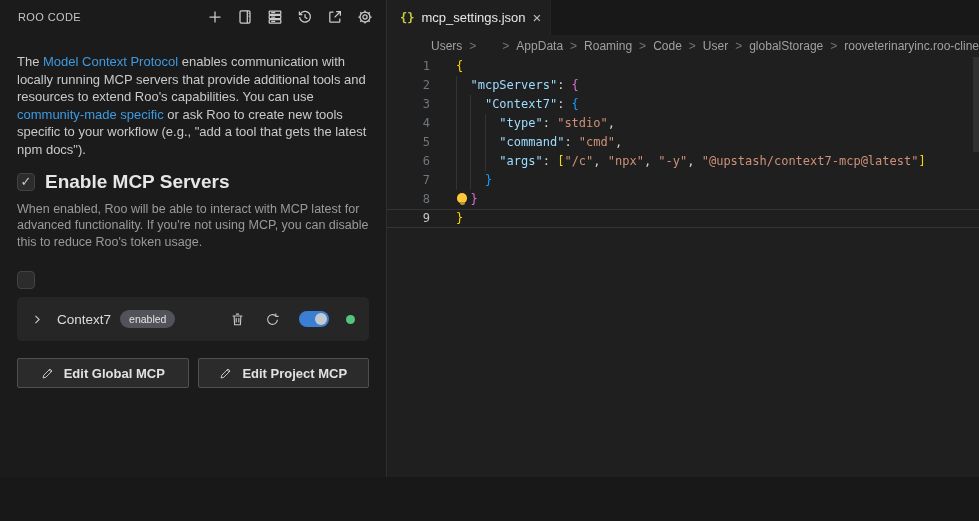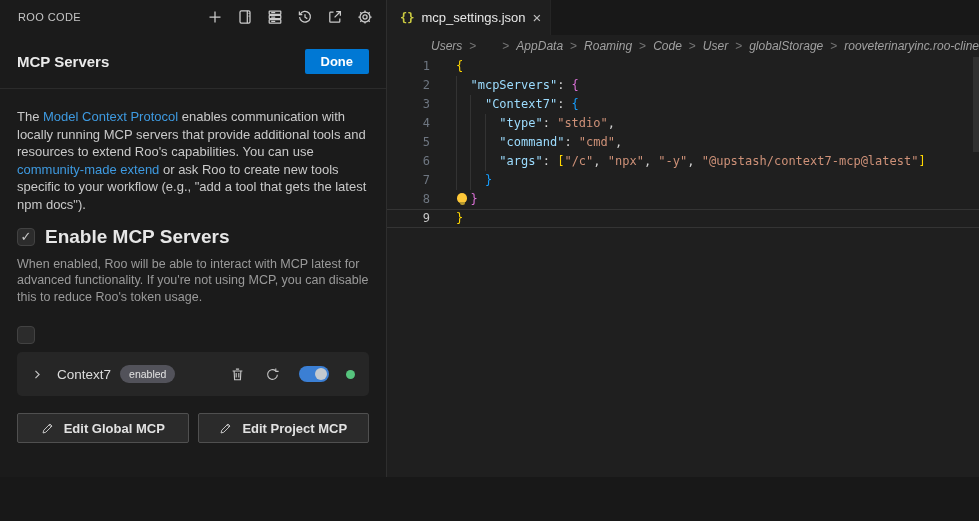--- a/index.html
+++ b/index.html
@@ -64,21 +64,21 @@
   .tabbar { height:35px; background:#181818; display:flex; }
   .tab { width:164px; background:#1f1f1f; display:flex; align-items:center; padding:0 10px 0 13px;
     gap:7px; cursor:pointer; border-right:1px solid #252525; }
   .tab .json-glyph { color:#cbcb41; font-weight:700; font-size:12px;
     font-family:"DejaVu Sans Mono",monospace; }
   .tab .tab-label { font-size:13px; color:#e7e7e7; }
   .tab .tab-close { margin-left:auto; color:#c0c0c0; font-size:15px; line-height:15px; cursor:pointer; }
 
   .breadcrumbs { height:22px; display:flex; align-items:center; padding-left:44px;
     font-size:12px; color:#a0a0a0; white-space:nowrap; overflow:hidden; }
-  .crumb { cursor:pointer;font-style:italic; }
+  .crumb { cursor:pointer; }
   .crumb.blank { display:inline-block; width:41px; }
   .crumb-sep { color:#767676; margin:0 7px; font-size:12px; }
 
   .code { font-family:"DejaVu Sans Mono","Liberation Mono",monospace; font-size:12px;
     line-height:19px; color:#d4d4d4; }
   .code-line { display:flex; height:19px; }
   .code-line.current { box-shadow: inset 0 1px 0 #343434, inset 0 -1px 0 #343434; }
   .line-num { width:43px; flex:none; text-align:right; color:#6e7681; user-select:none; }
   .code-line.current .line-num { color:#c6c6c6; }
   .line-content { margin-left:26px; white-space:pre; position:relative; flex:1; }
@@ -142,28 +142,24 @@
         <span class="icon-btn">
           <svg width="16" height="16" viewBox="0 0 16 16">
               <circle cx="8" cy="8" r="2.1"></circle>
               <circle cx="8" cy="8" r="5"></circle>
               <path d="M8 1.4v2M8 12.6v2M1.4 8h2M12.6 8h2M3.3 3.3l1.4 1.4M11.3 11.3l1.4 1.4M12.7 3.3l-1.4 1.4M4.7 11.3l-1.4 1.4"></path>
             </svg>
         </span>
       </div>
     </div>
 
-    <div class="panel-header">
-      <h1>MCP Servers</h1>
-      <button class="done-btn">Done</button>
-    </div>
 
     <div class="panel-body">
 
-      <p class="intro"><span>The </span><a>Model Context Protocol</a><span> enables communication with locally running MCP servers that provide additional tools and resources to extend Roo's capabilities. You can use </span><a>community-made extend</a><span> or ask Roo to create new tools specific to your workflow (e.g., "add a tool that gets the latest npm docs").</span></p>
+      <p class="intro"><span>The </span><a>Model Context Protocol</a><span> enables communication with locally running MCP servers that provide additional tools and resources to extend Roo's capabilities. You can use </span><a>community-made specific</a><span> or ask Roo to create new tools specific to your workflow (e.g., "add a tool that gets the latest npm docs").</span></p>
 
       <div class="check-row">
         <span class="checkbox">✓</span>
         <span class="clabel">Enable MCP Servers</span>
       </div>
       <p class="desc">When enabled, Roo will be able to interact with MCP latest for advanced functionality. If you're not using MCP, you can disable this to reduce Roo's token usage.</p>
 
       <div class="check-row">
         <span class="checkbox"></span>
       </div>

